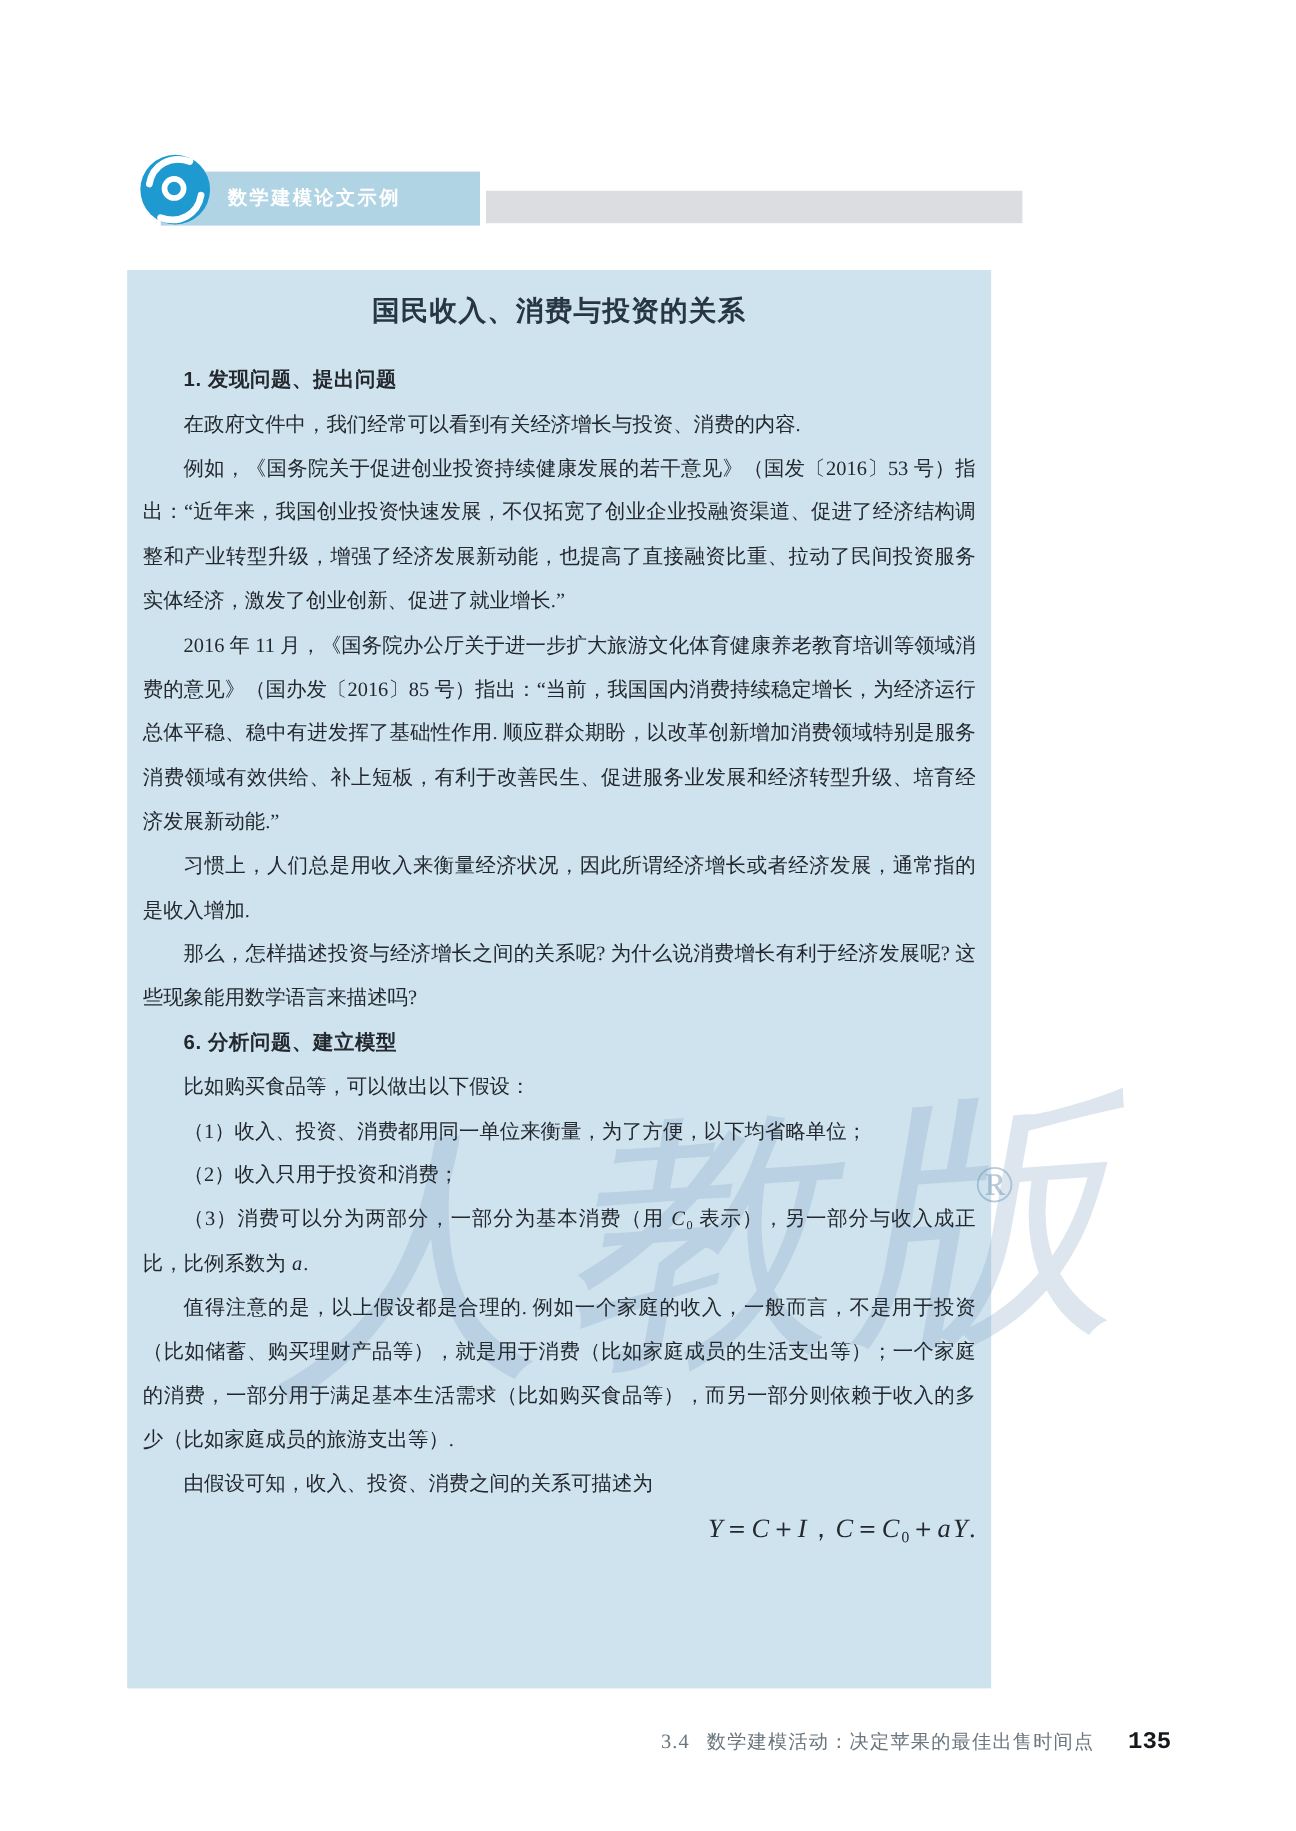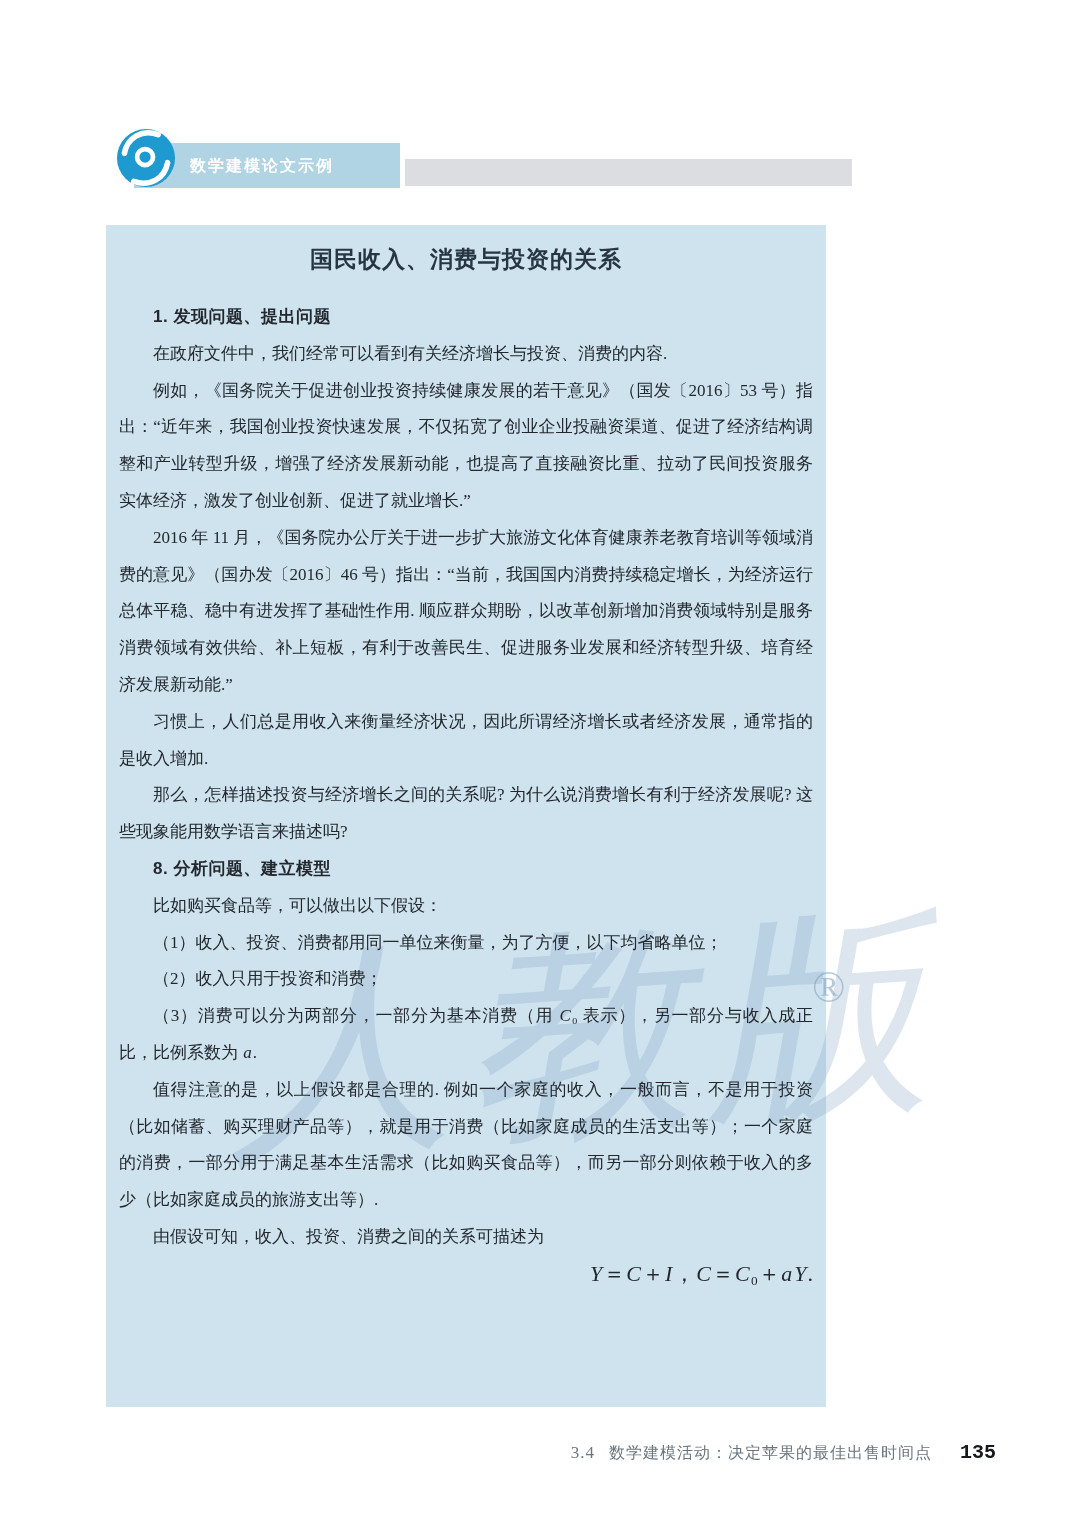--- a/index.html
+++ b/index.html
@@ -69,21 +69,21 @@
   }
   .wm-r{
     position:absolute;left:812px;top:962px;z-index:1;
     font-size:44px;font-style:normal;
     color:rgba(125,158,188,0.55);
     pointer-events:none;
   }
 
   
   .footer{
-    position:absolute;top:1441px;right:84px;z-index:3;
+    position:absolute;top:1441px;right:104px;z-index:3;
     display:flex;align-items:baseline;white-space:nowrap;
   }
   .footer .sec{
     font-size:17px;color:var(--footer-gray,#6a757d);
     letter-spacing:1px;margin-right:14px;
   }
   .footer .sectitle{
     font-size:16px;color:var(--footer-gray,#6a757d);
     letter-spacing:1px;
   }
@@ -109,24 +109,24 @@
     <path d="M19 57 C 36 63, 52 54, 55 37" fill="none" stroke="#ffffff" stroke-width="6" stroke-linecap="round"></path>
   </svg>
 
   <div class="content-box">
     <div class="box-inner">
       <div class="article-title">国民收入、消费与投资的关系</div>
       <div class="article-body">
           <div class="blk heading">1. 发现问题、提出问题</div>
           <div class="blk para">在政府文件中，我们经常可以看到有关经济增长与投资、消费的内容.</div>
           <div class="blk para">例如，《国务院关于促进创业投资持续健康发展的若干意见》（国发〔2016〕53 号）指出：“近年来，我国创业投资快速发展，不仅拓宽了创业企业投融资渠道、促进了经济结构调整和产业转型升级，增强了经济发展新动能，也提高了直接融资比重、拉动了民间投资服务实体经济，激发了创业创新、促进了就业增长.”</div>
-          <div class="blk para">2016 年 11 月，《国务院办公厅关于进一步扩大旅游文化体育健康养老教育培训等领域消费的意见》（国办发〔2016〕46 号）指出：“当前，我国国内消费持续稳定增长，为经济运行总体平稳、稳中有进发挥了基础性作用. 顺应群众期盼，以改革创新增加消费领域特别是服务消费领域有效供给、补上短板，有利于改善民生、促进服务业发展和经济转型升级、培育经济发展新动能.”</div>
+          <div class="blk para">2016 年 11 月，《国务院办公厅关于进一步扩大旅游文化体育健康养老教育培训等领域消费的意见》（国办发〔2016〕85 号）指出：“当前，我国国内消费持续稳定增长，为经济运行总体平稳、稳中有进发挥了基础性作用. 顺应群众期盼，以改革创新增加消费领域特别是服务消费领域有效供给、补上短板，有利于改善民生、促进服务业发展和经济转型升级、培育经济发展新动能.”</div>
           <div class="blk para">习惯上，人们总是用收入来衡量经济状况，因此所谓经济增长或者经济发展，通常指的是收入增加.</div>
           <div class="blk para">那么，怎样描述投资与经济增长之间的关系呢? 为什么说消费增长有利于经济发展呢? 这些现象能用数学语言来描述吗?</div>
-          <div class="blk heading">8. 分析问题、建立模型</div>
+          <div class="blk heading">6. 分析问题、建立模型</div>
           <div class="blk para">比如购买食品等，可以做出以下假设：</div>
           <div class="blk para">（1）收入、投资、消费都用同一单位来衡量，为了方便，以下均省略单位；</div>
           <div class="blk para">（2）收入只用于投资和消费；</div>
           <div class="blk para">（3）消费可以分为两部分，一部分为基本消费（用 <i class="v">C</i>₀ 表示），另一部分与收入成正比，比例系数为 <i class="v">a</i>.</div>
           <div class="blk para">值得注意的是，以上假设都是合理的. 例如一个家庭的收入，一般而言，不是用于投资（比如储蓄、购买理财产品等），就是用于消费（比如家庭成员的生活支出等）；一个家庭的消费，一部分用于满足基本生活需求（比如购买食品等），而另一部分则依赖于收入的多少（比如家庭成员的旅游支出等）.</div>
           <div class="blk para">由假设可知，收入、投资、消费之间的关系可描述为</div>
           <div class="blk formula"><i class="v">Y</i>＝<i class="v">C</i>＋<i class="v">I</i>，<i class="v">C</i>＝<i class="v">C</i>₀＋<i class="v">a</i><i class="v">Y</i>.</div>
         </div>
     </div>
   </div>

